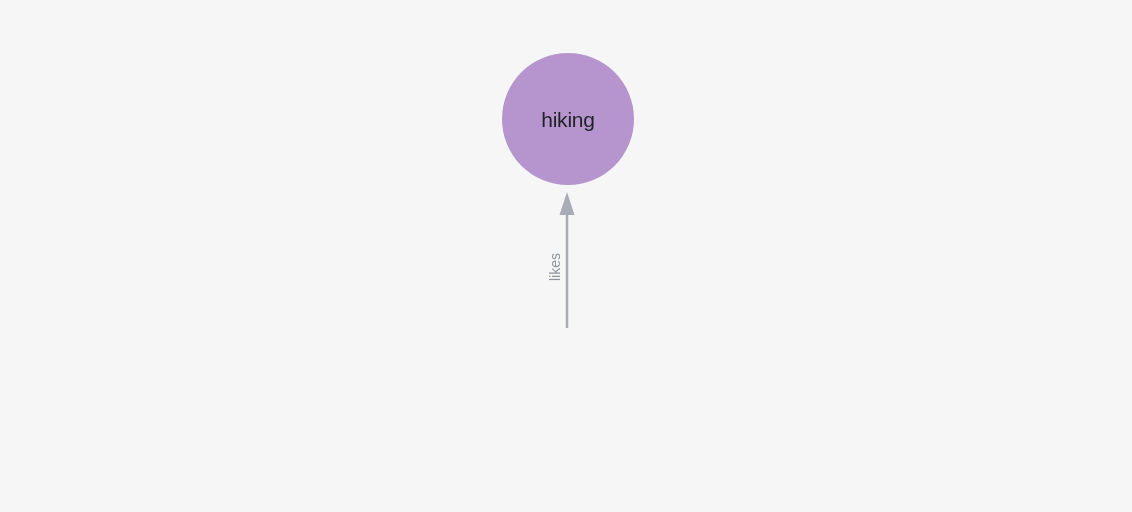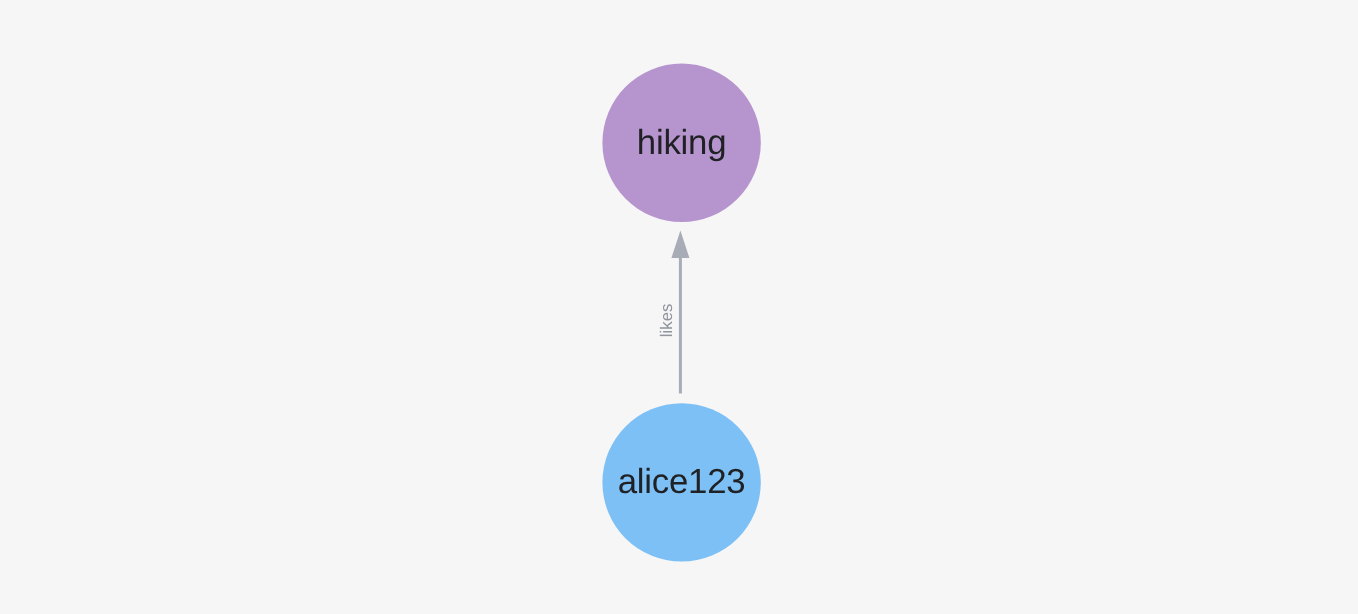--- a/index.html
+++ b/index.html
@@ -16,21 +16,21 @@
   .node {
     position: absolute;
     width: 132px;
     height: 132px;
     border-radius: 50%;
     display: flex;
     align-items: center;
     justify-content: center;
   }
   .node-label {
-    font-size: 29px;
+    font-size: 21px;
     letter-spacing: -0.2px;
     line-height: 1;
     user-select: none;
   }
   .node-hiking {
     left: 502px;
     top: 53px;
   }
   .node-alice123 {
     left: 502px;
@@ -70,17 +70,14 @@
 
   <svg class="edge-arrow" width="36" height="146" viewBox="0 0 36 146">
     <line x1="18" y1="142" x2="18" y2="28" stroke-width="2.5" stroke="#a8acb6"></line>
     <polygon points="18,6 10.5,29 25.5,29" fill="#a8acb6"></polygon>
   </svg>
 
   <div class="edge-label-anchor">
     <span class="edge-label" style="color: rgb(143, 148, 157);">likes</span>
   </div>
 
-  <div class="node node-alice123" style="background: rgb(125, 192, 246); color: rgb(31, 33, 36);">
-    <span class="node-label">alice123</span>
-  </div>
 
 </div>
 
 </body></html>

